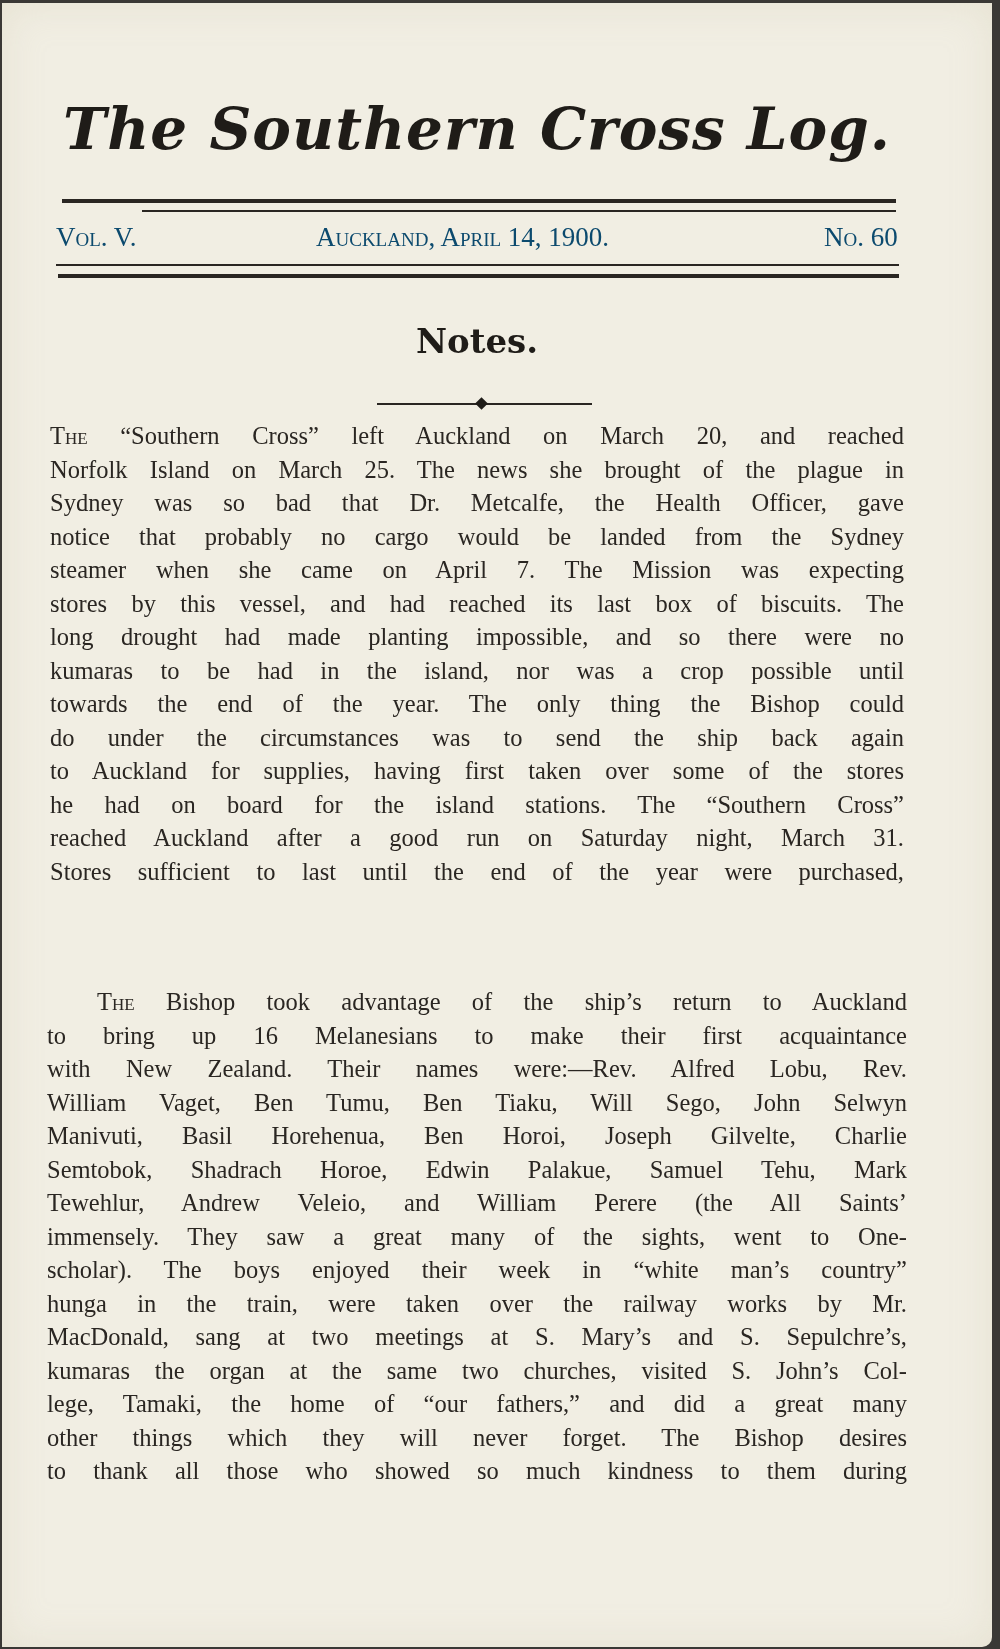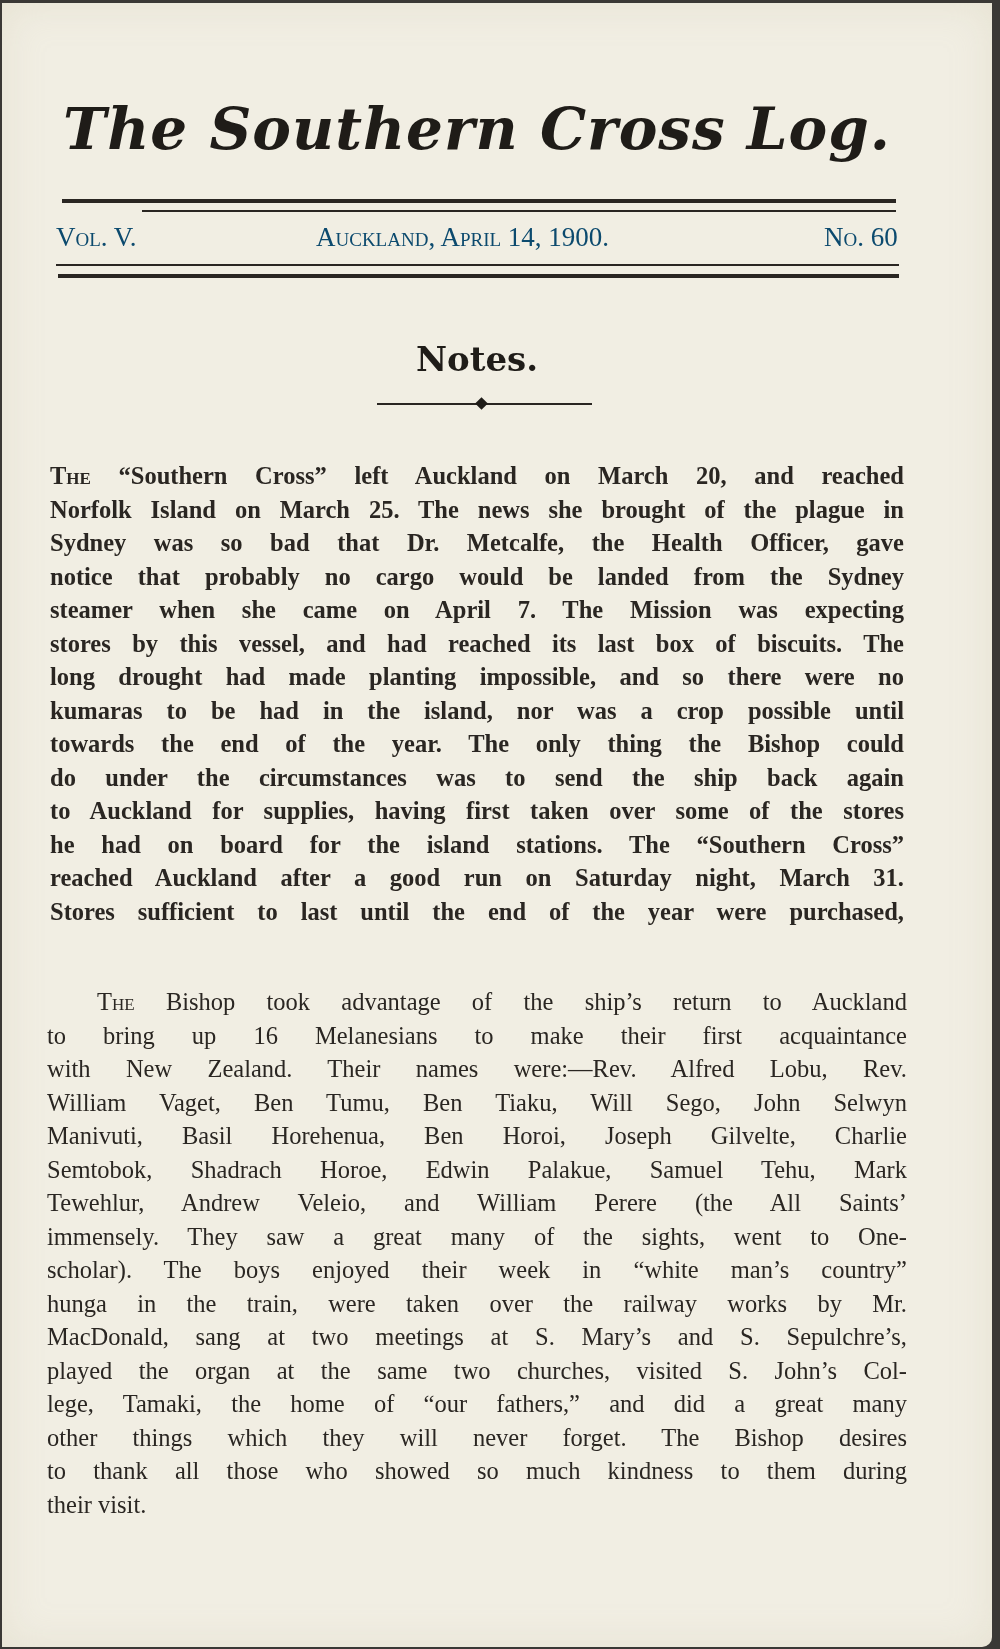--- a/index.html
+++ b/index.html
@@ -33,41 +33,40 @@
       color: #0c4a6e;
       font-variant: small-caps;
     }
     .section-title {
       position: absolute; top: 318px; left: 0; width: 950px;
       text-align: center;
       font-family: "DejaVu Serif", serif;
       font-weight: bold;
       font-size: 34px;
       color: #1f1c18;
-      margin-top: 18px;
     }
     .ornament { position: absolute; left: 375px; top: 396px; width: 215px; height: 10px; }
     .ornament .line { position: absolute; left: 0; right: 0; top: 4px; height: 1.5px; background: #2a2622; }
     .ornament .diamond {
       position: absolute; left: 100px; top: 0; width: 9px; height: 9px;
       background: #1f1c18; transform: rotate(45deg);
     }
     .para {
       position: absolute; left: 48px; width: 854px;
       font-family: "Liberation Serif", serif;
       font-size: 24.5px;
       line-height: 33.5px;
       color: #2a2622;
       text-align: justify;
       margin: 0;
     }
     .line-row { display: block; text-align: justify; text-align-last: justify; white-space: nowrap; }
     .line-row.last { text-align-last: left; }
     .sc { font-variant: small-caps; }
-    .p1 { top: 456px; font-weight: bold; }
+    .p1 { top: 416px; }
     .p2 { top: 982px; left: 45px; width: 860px; }
   </style>
 </head>
 <body>
 
 <div class="page">
 
   <div class="masthead-title">The Southern Cross Log.</div>
 
   <div class="rule" style="left:60px; top:196px; width:834px; height:4px;"></div>
@@ -109,20 +108,19 @@
     <span class="line-row">to bring up 16 Melanesians to make their first acquaintance</span>
     <span class="line-row">with New Zealand. Their names were:—Rev. Alfred Lobu, Rev.</span>
     <span class="line-row">William Vaget, Ben Tumu, Ben Tiaku, Will Sego, John Selwyn</span>
     <span class="line-row">Manivuti, Basil Horehenua, Ben Horoi, Joseph Gilvelte, Charlie</span>
     <span class="line-row">Semtobok, Shadrach Horoe, Edwin Palakue, Samuel Tehu, Mark</span>
     <span class="line-row">Tewehlur, Andrew Veleio, and William Perere (the All Saints’</span>
     <span class="line-row">immensely. They saw a great many of the sights, went to One-</span>
     <span class="line-row">scholar). The boys enjoyed their week in “white man’s country”</span>
     <span class="line-row">hunga in the train, were taken over the railway works by Mr.</span>
     <span class="line-row">MacDonald, sang at two meetings at S. Mary’s and S. Sepulchre’s,</span>
-    <span class="line-row">played the organ at the same two churches, visited S. John’s Col-</span>
+    <span class="line-row">kumaras the organ at the same two churches, visited S. John’s Col-</span>
     <span class="line-row">lege, Tamaki, the home of “our fathers,” and did a great many</span>
     <span class="line-row">other things which they will never forget. The Bishop desires</span>
     <span class="line-row">to thank all those who showed so much kindness to them during</span>
-    <span class="line-row last">their visit.</span>
   </div>
 
 </div>
 
 </body></html>

